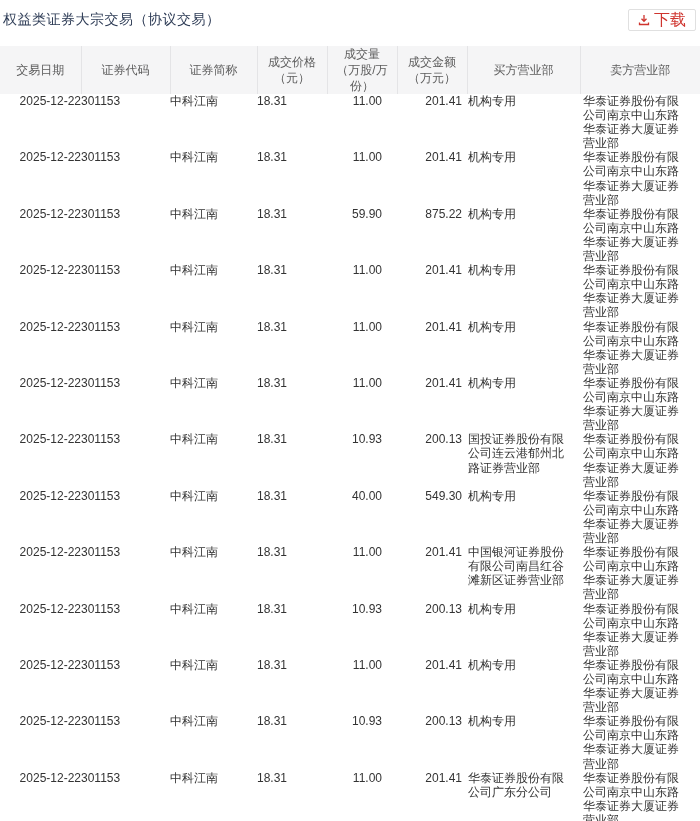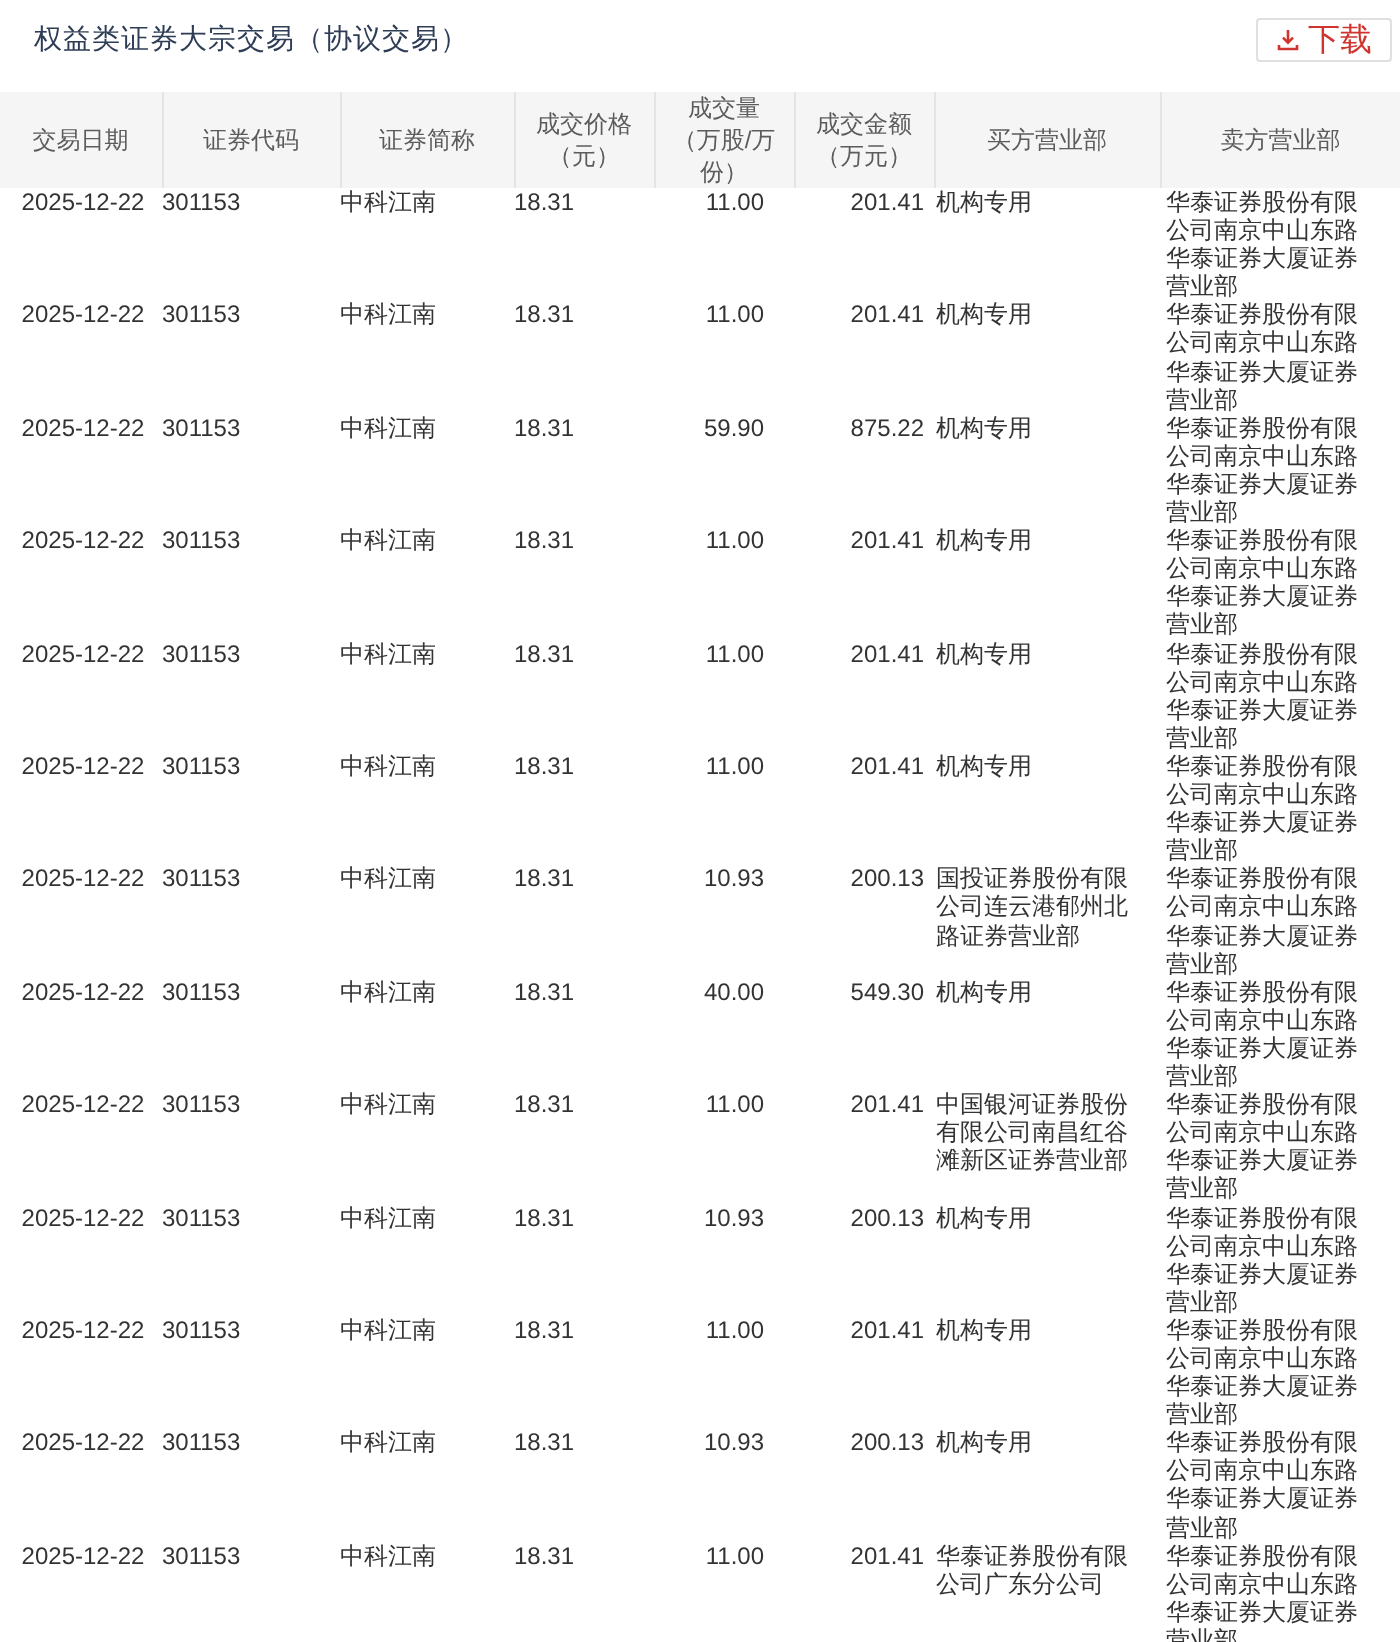--- a/index.html
+++ b/index.html
@@ -8,21 +8,21 @@
     position: relative;
     width: 700px;
     height: 821px;
     overflow: hidden;
     background: #ffffff;
     font-family: "Liberation Sans", "DejaVu Sans", sans-serif;
     font-size: 12px;
     color: #333333;
   }
   .topbar {
-    margin: 8px 4px 0 17px;
+    margin: 8px 4px 0 3px;
     height: 24px;
     display: flex;
     align-items: center;
     justify-content: space-between;
   }
   .page-title {
     font-size: 14px;
     color: #2e3c56;
     letter-spacing: 0.5px;
   }
@@ -70,21 +70,21 @@
   }
   thead th:last-child { border-right: none; text-align: center; }
   tbody tr { height: 56.4px; }
   tbody td {
     vertical-align: top;
     padding: 0;
     line-height: 14.1px;
     font-size: 12px;
     color: #333333;
   }
-  td.c1 { text-align: center;  padding-left: 2px; }
+  td.c1 { text-align: right;  padding-left: 2px; }
   td.c2 { text-align: left; }
   td.c3 { text-align: left; }
   td.c4 { text-align: left; padding-right: 22px; }
   td.c5 { text-align: right; padding-right: 15px; }
   td.c6 { text-align: right; padding-right: 5px; }
   td.c7 { text-align: left;  padding-left: 1px;  padding-right: 12px; white-space: pre-line; }
   td.c8 { text-align: left;  padding-left: 3px;  padding-right: 16px; white-space: pre-line; }
 </style>
 </head>
 <body>

